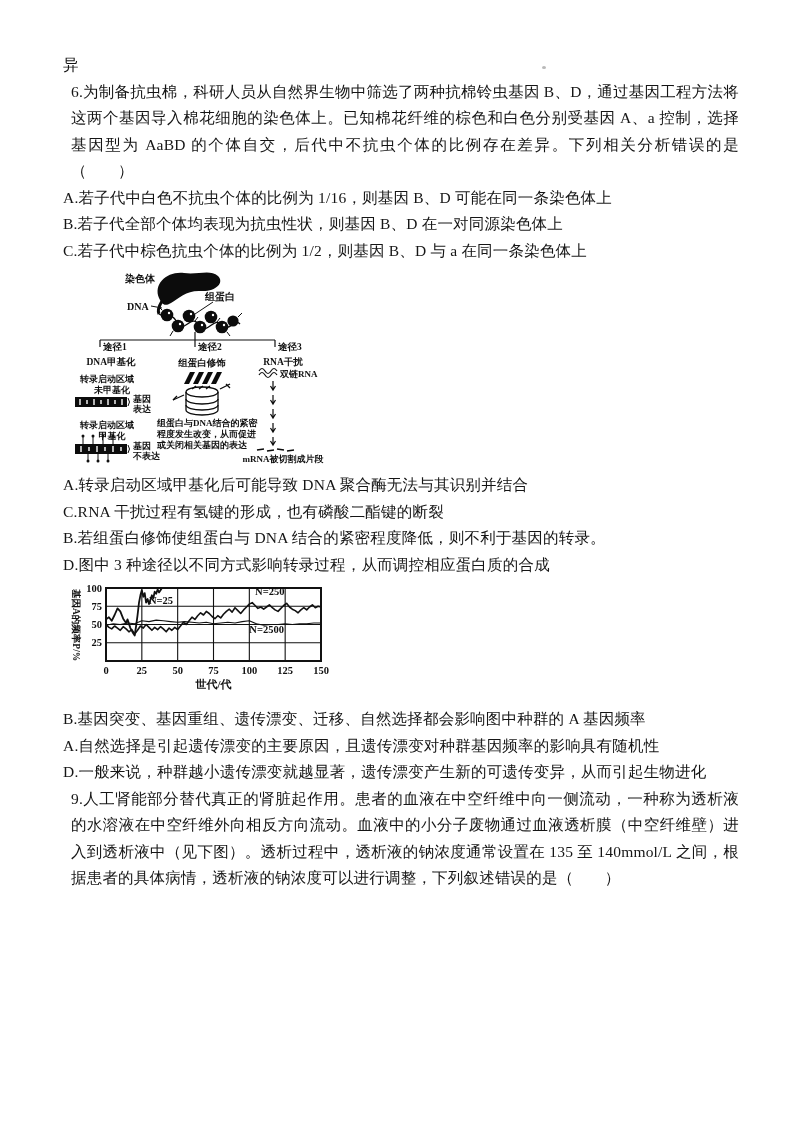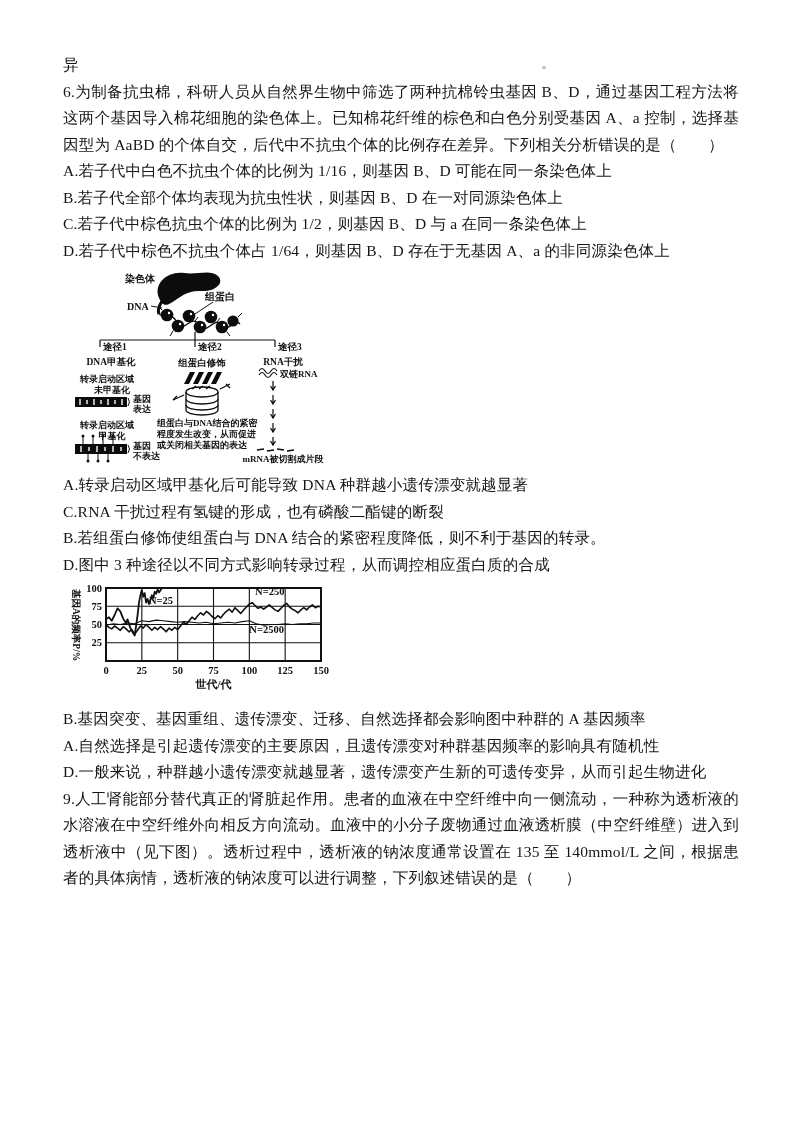--- a/index.html
+++ b/index.html
@@ -19,21 +19,21 @@
     width:676px;
   }
   .line{
     margin:0;
     font-size:15.5px;
     line-height:26.5px;
     text-align:justify;
     text-justify:inter-character;
     letter-spacing:0.2px;
   }
-  .stem{ text-align:justify; }
+  .stem{ text-align:justify;margin-left:8px; }
   .fig-block{ position:relative; margin:4px 0 2px 4px; }
   .chart-block{ position:relative; margin:2px 0 2px -4px; }
   svg text{
     font-family:"Liberation Serif","DejaVu Serif",serif;
     fill:#111;
   }
   .artifact{
     position:absolute;
     width:4px;height:3px;
     background:#b9b9b9;
@@ -47,21 +47,20 @@
   <div class="artifact" style="left:542px;top:66px;"></div>
 
   <div class="content">
 
     <p class="line">异</p>
 
     <p class="line stem">6.为制备抗虫棉，科研人员从自然界生物中筛选了两种抗棉铃虫基因 B、D，通过基因工程方法将这两个基因导入棉花细胞的染色体上。已知棉花纤维的棕色和白色分别受基因 A、a 控制，选择基因型为 AaBD 的个体自交，后代中不抗虫个体的比例存在差异。下列相关分析错误的是（　　）</p>
     <p class="line">A.若子代中白色不抗虫个体的比例为 1/16，则基因 B、D 可能在同一条染色体上</p>
     <p class="line">B.若子代全部个体均表现为抗虫性状，则基因 B、D 在一对同源染色体上</p>
     <p class="line">C.若子代中棕色抗虫个体的比例为 1/2，则基因 B、D 与 a 在同一条染色体上</p>
-    <p class="line">D.若子代中棕色不抗虫个体占 1/64，则基因 B、D 存在于无基因 A、a 的非同源染色体上</p>
 
 
     <div class="fig-block">
       <svg width="345" height="198" viewBox="0 0 345 198">
 
         <g>
           <path d="M92,30 C86,16 100,3 117,5 C131,7 143,1 151,8 C158,15 148,24 134,23 C120,22 112,30 104,35 C97,39 95,36 92,30 Z" fill="#0c0c0c"></path>
           <path d="M95,33 C92,38 90,42 92,46" stroke="#0c0c0c" stroke-width="3" fill="none"></path>
         </g>
         <text x="58" y="14" font-size="10" font-weight="bold">染色体</text>
@@ -210,21 +209,21 @@
             <line x1="190" y1="182" x2="197" y2="181"></line>
             <line x1="200" y1="183" x2="207" y2="182"></line>
             <line x1="210" y1="181" x2="217" y2="182"></line>
             <line x1="220" y1="183" x2="227" y2="182"></line>
           </g>
           <text x="216" y="194" font-size="9" font-weight="bold" text-anchor="middle">mRNA被切割成片段</text>
         </g>
       </svg>
     </div>
 
-    <p class="line">A.转录启动区域甲基化后可能导致 DNA 种群越小遗传漂变就越显著</p>
+    <p class="line">A.转录启动区域甲基化后可能导致 DNA 聚合酶无法与其识别并结合</p>
     <p class="line">C.RNA 干扰过程有氢键的形成，也有磷酸二酯键的断裂</p>
     <p class="line">B.若组蛋白修饰使组蛋白与 DNA 结合的紧密程度降低，则不利于基因的转录。</p>
     <p class="line">D.图中 3 种途径以不同方式影响转录过程，从而调控相应蛋白质的合成</p>
 
 
     <div class="chart-block">
       <svg id="drift-chart" width="345" height="120" viewBox="0 0 345 120">
           <line x1="82.83333333333333" y1="8" x2="82.83333333333333" y2="81" stroke="#111111" stroke-width="1.1"></line>
           <line x1="118.66666666666666" y1="8" x2="118.66666666666666" y2="81" stroke="#111111" stroke-width="1.1"></line>
           <line x1="154.5" y1="8" x2="154.5" y2="81" stroke="#111111" stroke-width="1.1"></line>

